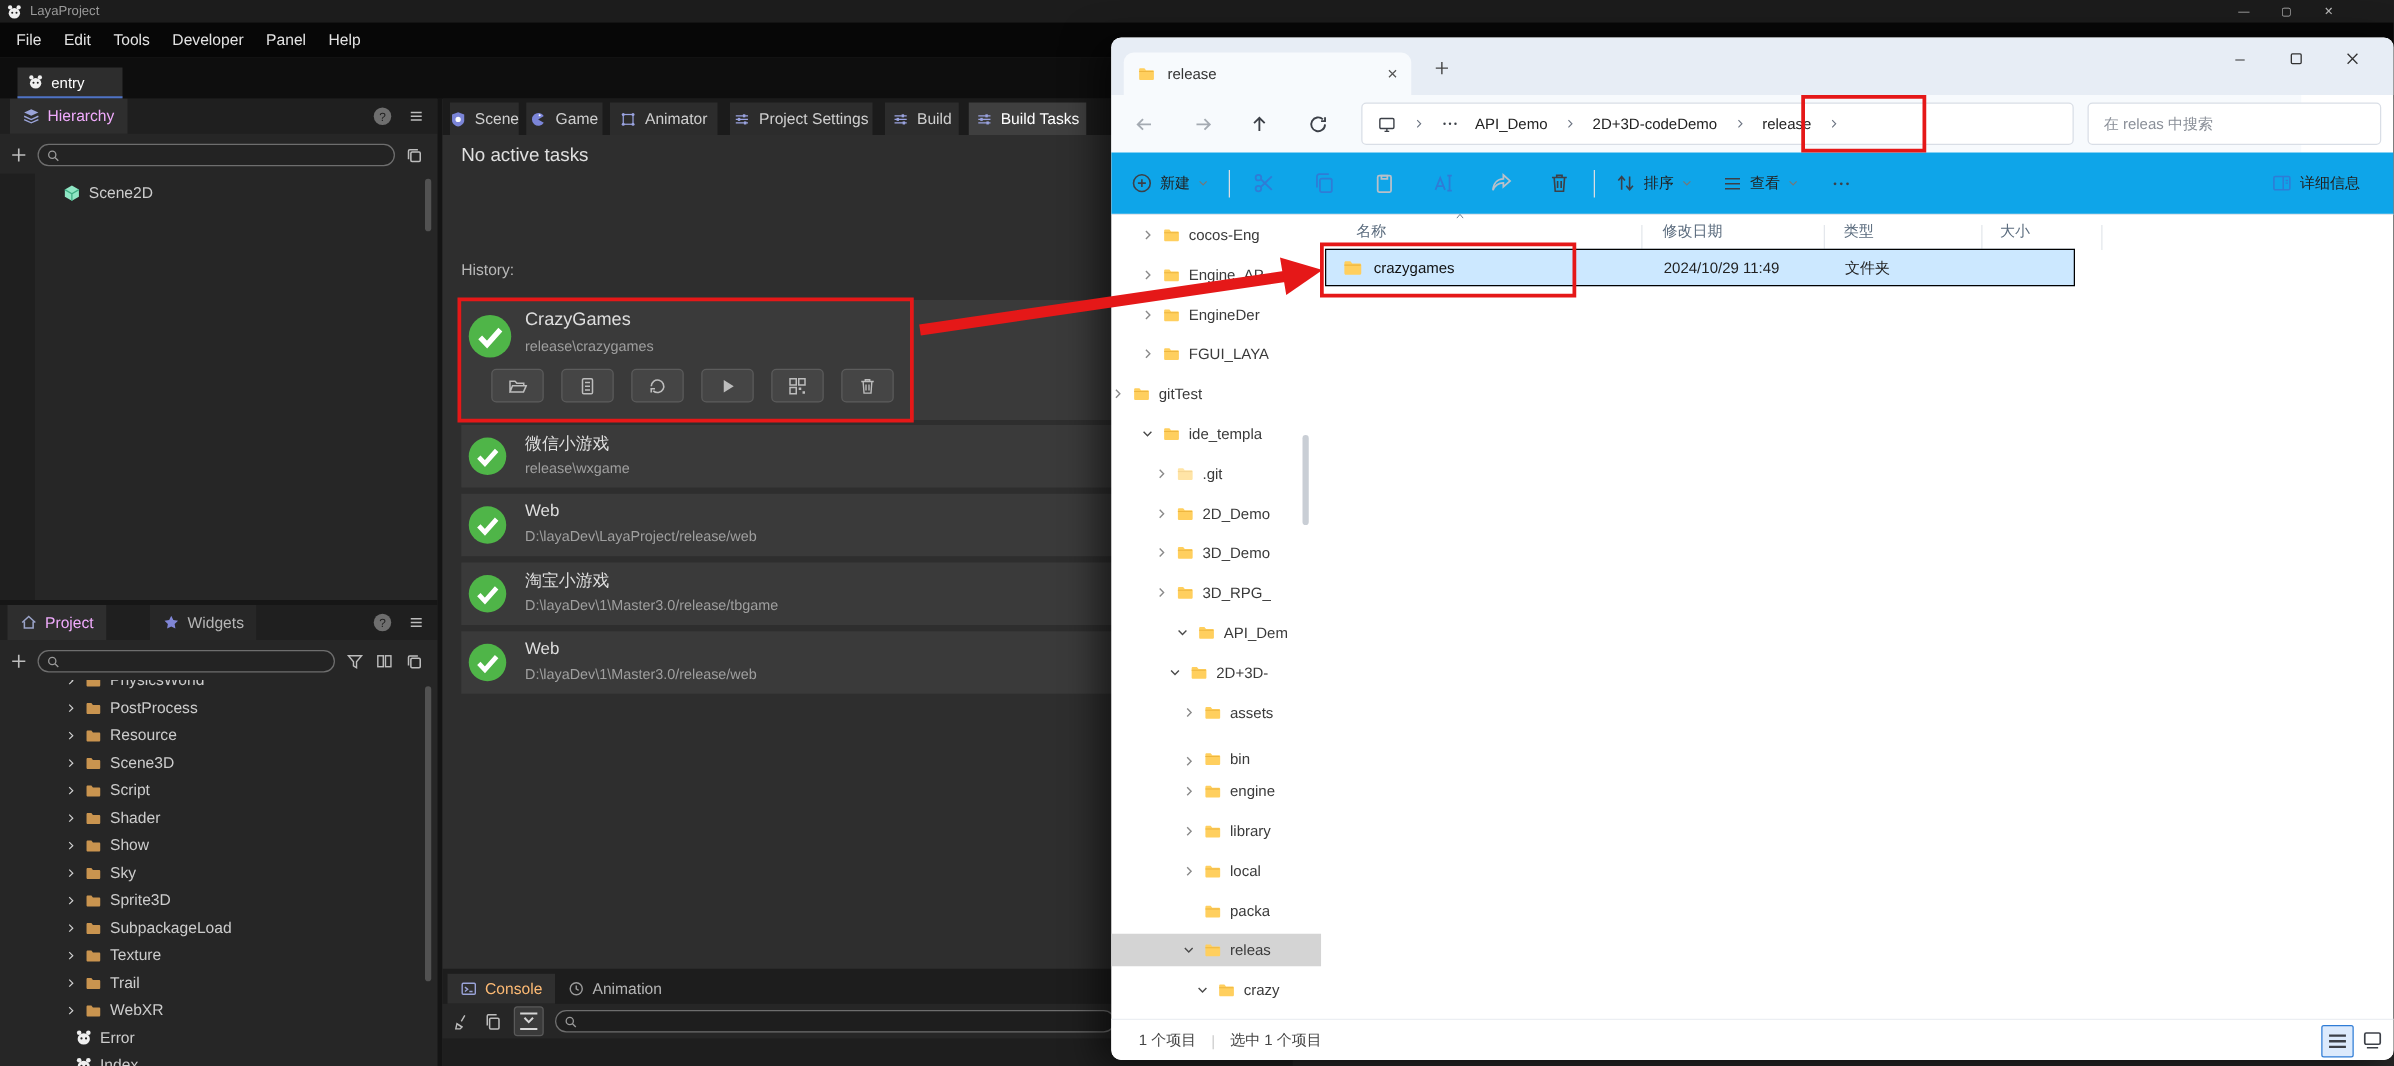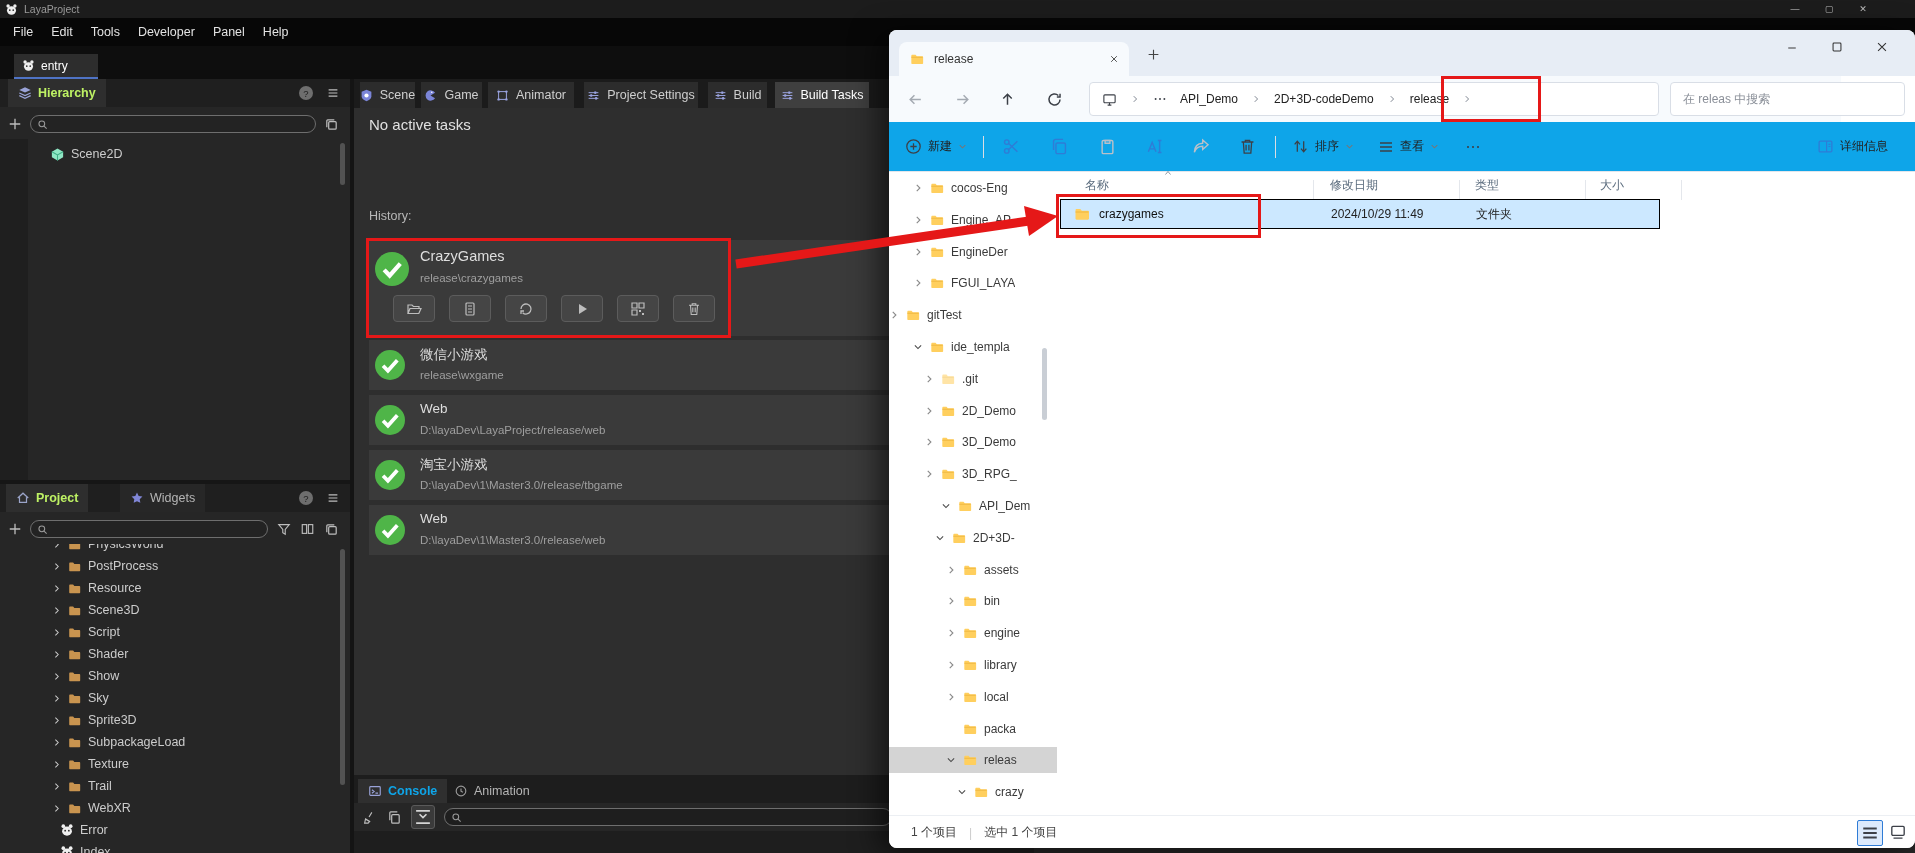--- a/index.html
+++ b/index.html
@@ -15,21 +15,21 @@
   .winctl{position:absolute;top:0;height:18px;display:flex;align-items:center;color:#b9b9b9;}
   .winctl span{width:34px;text-align:center;font-size:9px;cursor:default;}
   .menubar{left:0;top:18px;width:1915px;height:28px;background:#070707;display:flex;align-items:center;padding-left:4px;box-sizing:border-box;}
   .menubar .mi{color:#e3e3e3;font-size:12.5px;padding:0 9px;}
   .tabstrip{left:0;top:46px;width:1915px;height:33px;background:#0e0e0e;}
   .entry-tab{position:absolute;left:14px;top:8px;width:84px;height:25px;background:#2d2d2d;border-bottom:2px solid #4f73c5;
              display:flex;align-items:center;gap:6px;padding-left:8px;box-sizing:border-box;color:#fff;font-size:12px;}
   
   .left-panel{left:0;top:79px;width:350px;height:774px;background:#262626;}
   .pheader{position:absolute;left:0;width:350px;height:28px;background:#1f1f1f;}
-  .ptab{position:absolute;top:0;height:28px;display:flex;align-items:center;gap:6px;padding:0 10px;background:#2e2e2e;color:#bef264;font-size:12.5px;font-weight:bold;}
+  .ptab{position:absolute;top:0;height:28px;display:flex;align-items:center;gap:6px;padding:0 10px;background:#2e2e2e;color:#f0abfc;font-size:12.5px;font-weight:normal;}
   .ptab.inactive{background:#272727;color:#b5b5b5;font-weight:normal;}
   .ptool{position:absolute;left:0;width:350px;height:30px;display:flex;align-items:center;}
   .searchbox{height:18px;border:1px solid #6e6e6e;border-radius:9px;background:#232323;display:flex;align-items:center;padding-left:6px;gap:4px;box-sizing:border-box;}
   .row-item{position:absolute;display:flex;align-items:center;gap:6px;font-size:12.5px;color:#cccccc;height:22px;left:0;right:6px;}
   .gutter{background:#1f1f1f;}
   .vsplit{left:350px;top:79px;width:4px;height:774px;background:#141414;}
   
   .center{left:354px;top:79px;width:680px;height:774px;background:#2e2e2e;}
   .ctabstrip{position:absolute;left:0;top:0;width:680px;height:29px;background:#1b1b1b;}
   .ctab{position:absolute;top:3px;height:26px;background:#2c2c2c;display:flex;align-items:center;gap:7px;justify-content:center;color:#cfcfcf;font-size:12.5px;box-sizing:border-box;}
@@ -584,21 +584,21 @@
             <svg viewBox="0 0 16 16">
               <path d="M4.3 8.4l2.6 2.7 5-5.6" stroke="#fff" stroke-width="2" fill="none"></path>
             </svg>
           </div>
           <div class="hist-title" style="top: 6px; font-size: 13.5px;">Web</div>
           <div class="hist-path" style="top: 29px;">D:\layaDev\1\Master3.0/release/web</div>
         </div>
       </div>
 
     <div class="console">
-      <div class="contab" style="left:4px;background:#2f2f2f;color:#0ea5e9;font-weight:bold;">
+      <div class="contab" style="left:4px;background:#2f2f2f;color:#fdba74;">
         <span class="ic" style="width:14px;height:14px;color:#9aa3d8;">
             <svg viewBox="0 0 16 16">
               <rect x="2" y="3" width="12" height="10" rx="1" stroke="currentColor" stroke-width="1.3" fill="none"></rect>
               <path d="M4.5 6.5l2.5 2-2.5 2M8.5 10.5h3" stroke="currentColor" stroke-width="1.3" fill="none"></path>
             </svg>
           </span>
         <span>Console</span>
       </div>
       <div class="contab" style="left:90px;color:#b5b5b5;">
         <span class="ic" style="width:14px;height:14px;color:#9a9a9a;">
@@ -1013,21 +1013,21 @@
             </svg>
           </span>
           <span class="ic" style="width: 16px; height: 14px;">
             <svg viewBox="0 0 16 16">
               <path d="M1.5 4.2c0-.7.5-1.2 1.2-1.2h3.6l1.5 1.8h6c.7 0 1.2.5 1.2 1.2v6.6c0 .7-.5 1.2-1.2 1.2H2.7c-.7 0-1.2-.5-1.2-1.2z" fill="#ffcf5e"></path>
               <path d="M1.5 6h13" stroke="#eeb63f" stroke-width="1"></path>
             </svg>
           </span>
           <span style="white-space: nowrap; overflow: hidden;">assets</span>
         </div>
-        <div class="etree-row" style="top: 416.4px; padding-left: 57px;">
+        <div class="etree-row" style="top: 416.4px; padding-left: 57px; align-items: flex-end;">
           <span class="ic" style="width: 10px; height: 10px; color: rgb(138, 138, 138);">
             <svg viewBox="0 0 16 16">
               <path d="M6 3l5 5-5 5" stroke="currentColor" stroke-width="1.8" fill="none"></path>
             </svg>
           </span>
           <span class="ic" style="width: 16px; height: 14px;">
             <svg viewBox="0 0 16 16">
               <path d="M1.5 4.2c0-.7.5-1.2 1.2-1.2h3.6l1.5 1.8h6c.7 0 1.2.5 1.2 1.2v6.6c0 .7-.5 1.2-1.2 1.2H2.7c-.7 0-1.2-.5-1.2-1.2z" fill="#ffcf5e"></path>
               <path d="M1.5 6h13" stroke="#eeb63f" stroke-width="1"></path>
             </svg>

